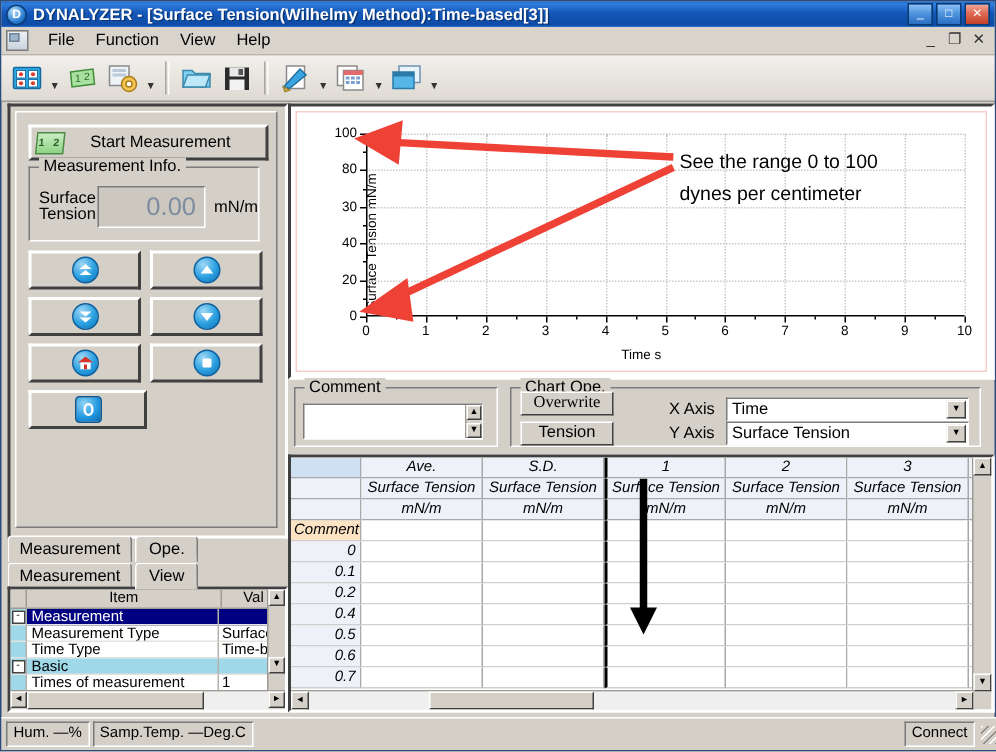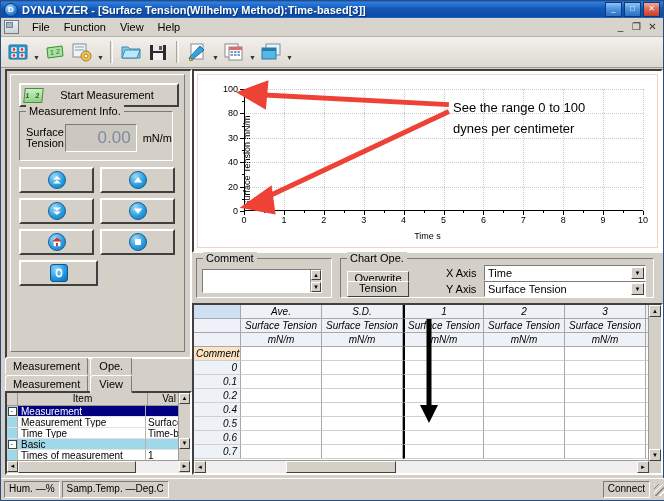--- a/index.html
+++ b/index.html
@@ -631,21 +631,21 @@
           <div class="cmt-area"></div>
           <div class="cmt-sb">
             <div class="sb-arrow" style="width:10px;height:10px;">▲</div>
             <div class="sb-arrow" style="width:10px;height:10px;">▼</div>
           </div>
         </div>
       </div>
 
       <div class="gbox chartope">
         <div class="gb-title">Chart Ope.</div>
-        <div class="co-btn" style="top:12px;">Overwrite</div>
+        <div class="co-btn" style="top:2px;font-family:Liberation Serif, serif;">Overwrite</div>
         <div class="co-btn" style="top:22px;">Tension</div>
         <div class="co-lbl" style="left:105px;top:9px;">X Axis</div>
         <div class="co-lbl" style="left:105px;top:25px;">Y Axis</div>
         <div class="co-sel" style="left:143px;top:6px;width:160px;">
           <span>Time</span>
           <div class="co-arrow">▼</div>
         </div>
         <div class="co-sel" style="left:143px;top:22px;width:160px;">
           <span>Surface Tension</span>
           <div class="co-arrow">▼</div>

